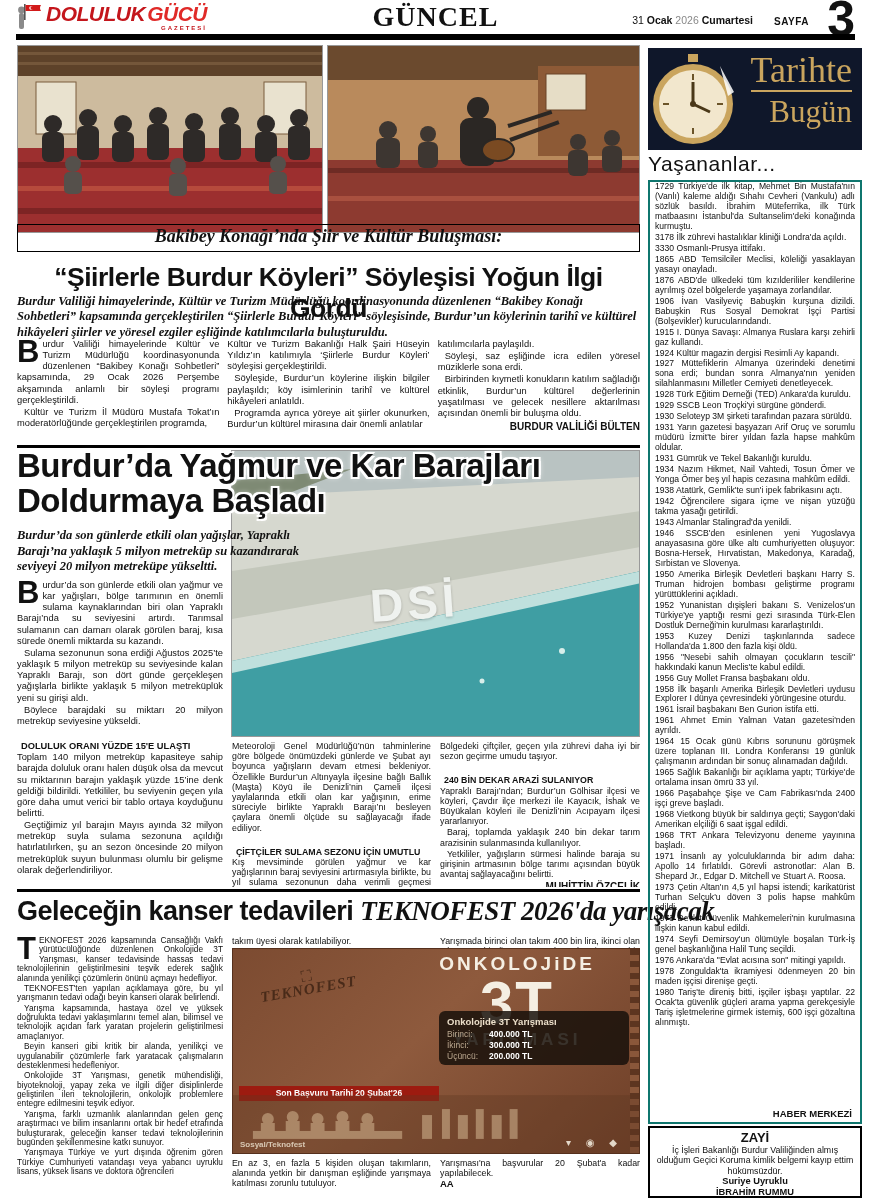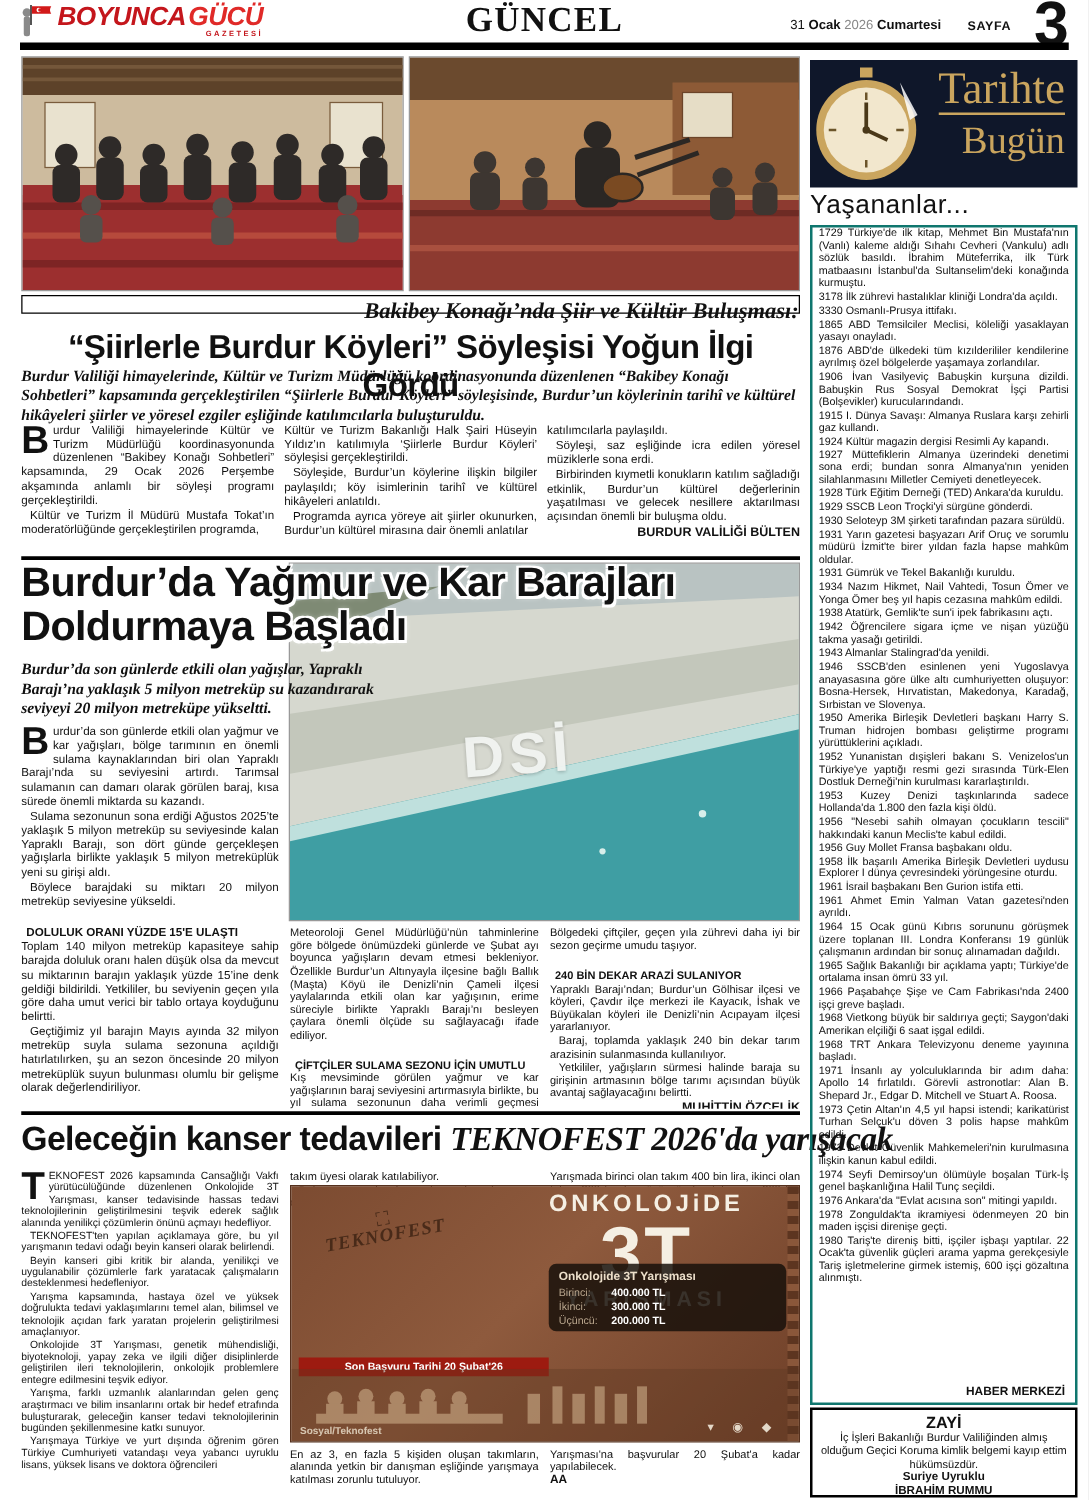--- a/index.html
+++ b/index.html
@@ -19,21 +19,21 @@
   #dateblock .b{font-weight:bold}
   #dateblock .y{color:#888}
   #sayfa-word{right:62px;top:16px;font-size:10px;font-weight:bold;letter-spacing:.5px}
   #pagenum{right:16px;top:-10px;font-size:50px;font-weight:bold}
   #headbar{left:16px;top:34px;width:839px;height:6px;background:#000}
 
   
   .photo{border:1px solid #999;overflow:hidden}
   #a1-photo1{left:17px;top:45px;width:306px;height:188px;background:linear-gradient(180deg,#5d4229 0 16%,#cdbb9e 16% 55%,#9c2f2f 55% 100%)}
   #a1-photo2{left:327px;top:45px;width:313px;height:188px;background:linear-gradient(180deg,#6b4a2e 0 18%,#b98a5c 18% 60%,#8d3a30 60% 100%)}
-  #a1-kicker{left:17px;top:236px;width:623px;height:15px;border:1px solid #000;text-align:right;
+  #a1-kicker{left:17px;top:224px;width:623px;height:28px;border:1px solid #000;text-align:center;
              font-family:"Liberation Serif",serif;font-style:italic;font-weight:bold;font-size:18px;line-height:23px}
   #a1-headline{left:17px;top:262px;width:623px;text-align:center;font-weight:bold;font-size:26.5px;letter-spacing:-.5px}
   #a1-lede{left:17px;top:294px;width:623px;text-align:left;font-family:"Liberation Serif",serif;
            font-style:italic;font-weight:bold;font-size:12.5px;line-height:1.22}
   .cols{display:flex;gap:8px}
   #a1-body{left:17px;top:339px;width:623px;height:102px;overflow:hidden}
   .col{flex:1;text-align:justify}
   .bodytxt{font-size:9.3px;line-height:1.2}
   .bodytxt p{margin:0}
   .bodytxt p + p{text-indent:7px;margin-top:1px}
@@ -124,21 +124,21 @@
   <div class="abs" id="masthead">
     <svg width="26" height="28" viewBox="0 0 26 28">
       <rect x="3" y="10" width="5" height="16" rx="2" fill="#8a8a8a"></rect>
       <circle cx="5.5" cy="7" r="3.4" fill="#8a8a8a"></circle>
       <rect x="8" y="1" width="1.6" height="16" fill="#555"></rect>
       <path d="M9.5 2 L25 2 Q23 5 25 8 L9.5 8 Z" fill="#d21a1a"></path>
       <circle cx="15" cy="5" r="1.8" fill="#fff"></circle>
       <circle cx="15.9" cy="5" r="1.4" fill="#d21a1a"></circle>
     </svg>
     <div class="mh-text">
-      <div class="mh-main"><span>BOYUNCA</span><span class="g2">GÜCÜ</span></div>
+      <div class="mh-main"><span>DOLULUK</span><span class="g2">GÜCÜ</span></div>
       <div class="mh-sub">GAZETESİ</div>
     </div>
   </div>
   <div class="abs" id="guncel">GÜNCEL</div>
   <div class="abs" id="dateblock">
     <span>31</span>
     <span class="b">Ocak</span>
     <span class="y">2026</span>
     <span class="b">Cumartesi</span>
   </div>
@@ -281,22 +281,22 @@
 
   <div class="abs rule" id="rule2"></div>
 
   <div class="abs" id="a3-headline">
     <span class="h-sans">Geleceğin kanser tedavileri </span><span class="h-serif">TEKNOFEST 2026'da yarışacak</span>
   </div>
 
   <div class="abs" id="a3-col1">
     <p><span class="dropcap">T</span><span>EKNOFEST 2026 kapsamında Cansağlığı Vakfı yürütücülüğünde düzenlenen Onkolojide 3T Yarışması, kanser tedavisinde hassas tedavi teknolojilerinin geliştirilmesini teşvik ederek sağlık alanında yenilikçi çözümlerin önünü açmayı hedefliyor.</span></p>
     <p>TEKNOFEST'ten yapılan açıklamaya göre, bu yıl yarışmanın tedavi odağı beyin kanseri olarak belirlendi.</p>
+    <p>Yarışma kapsamında, hastaya özel ve yüksek doğrulukta tedavi yaklaşımlarını temel alan, bilimsel ve teknolojik açıdan fark yaratan projelerin geliştirilmesi amaçlanıyor.</p>
     <p>Beyin kanseri gibi kritik bir alanda, yenilikçi ve uygulanabilir çözümlerle fark yaratacak çalışmaların desteklenmesi hedefleniyor.</p>
-    <p>Yarışma kapsamında, hastaya özel ve yüksek doğrulukta tedavi yaklaşımlarını temel alan, bilimsel ve teknolojik açıdan fark yaratan projelerin geliştirilmesi amaçlanıyor.</p>
     <p>Onkolojide 3T Yarışması, genetik mühendisliği, biyoteknoloji, yapay zeka ve ilgili diğer disiplinlerde geliştirilen ileri teknolojilerin, onkolojik problemlere entegre edilmesini teşvik ediyor.</p>
     <p>Yarışma, farklı uzmanlık alanlarından gelen genç araştırmacı ve bilim insanlarını ortak bir hedef etrafında buluşturarak, geleceğin kanser tedavi teknolojilerinin bugünden şekillenmesine katkı sunuyor.</p>
     <p>Yarışmaya Türkiye ve yurt dışında öğrenim gören Türkiye Cumhuriyeti vatandaşı veya yabancı uyruklu lisans, yüksek lisans ve doktora öğrencileri</p>
   </div>
 
   <div class="abs" id="a3-col2-top">
     <p>takım üyesi olarak katılabiliyor.</p>
     <p>Doktora mezunları ise sadece takım danışmanı olarak projelerde yer alabiliyor.</p>
   </div>
 

